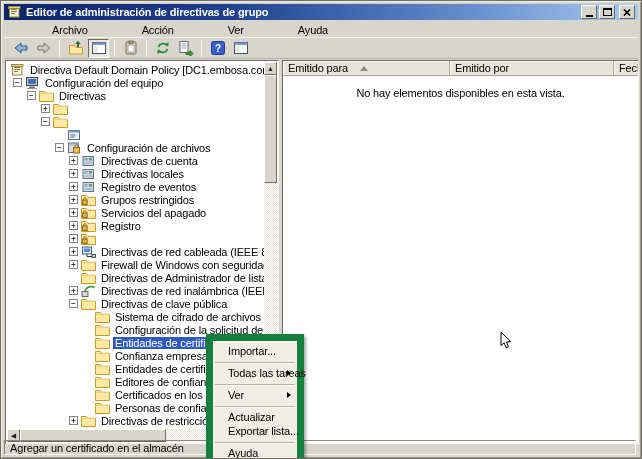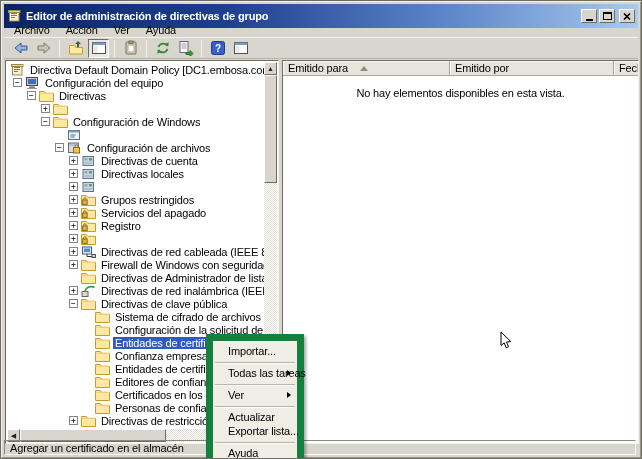--- a/index.html
+++ b/index.html
@@ -2,33 +2,33 @@
 <html><head>
 <meta charset="utf-8">
 <style>
   html,body{margin:0;padding:0;background:#9a9a9a;}
   *{box-sizing:border-box;}
   .win{position:relative;width:642px;height:459px;background:#D8D5CC;
        border:1px solid #6E6C62;box-shadow:inset 1px 1px 0 #F4F2EC,inset -1px -1px 0 #9A9789;
        font-family:"Liberation Sans",sans-serif;font-size:11px;color:#000;overflow:hidden;
        letter-spacing:-0.15px;}
   
-  .titlebar{position:absolute;left:3px;top:3px;right:3px;height:24px;
+  .titlebar{position:absolute;left:3px;top:3px;right:3px;height:16px;
             background:linear-gradient(90deg,#0A246A 0%,#1E3F8F 35%,#5E86C8 70%,#A6CAF0 100%);
             display:flex;align-items:center;padding:0 3px;}
   .title-icon{width:15px;height:14px;margin-right:4px;flex:none;display:flex;align-items:center;}
   .title-text{color:#fff;font-weight:bold;flex:1;white-space:nowrap;overflow:hidden;}
   .win-controls{display:flex;flex:none;}
   .tb-btn{width:16px;height:14px;background:#D8D5CC;border:1px solid;border-color:#FFF #6E6C62 #6E6C62 #FFF;
           display:flex;align-items:center;justify-content:center;margin-left:2px;padding:0;}
   .g-min{width:7px;height:2px;background:#000;margin-top:7px;}
   .g-max{width:9px;height:8px;border:1px solid #000;border-top:2px solid #000;}
   
   .menubar{position:absolute;left:3px;top:21px;right:3px;height:15px;display:flex;align-items:center;padding-left:2px;}
-  .menu-item{padding:1px 8px;white-space:nowrap;}
+  .menu-item{padding:1px 8px;white-space:nowrap;margin-left:38px;}
   
   .toolbar{position:absolute;left:3px;top:36px;right:3px;height:22px;border-top:1px solid #F4F2EC;
            border-bottom:1px solid #B6B3A8;display:flex;align-items:center;padding-left:5px;}
   .tool-btn{width:21px;height:19px;display:flex;align-items:center;justify-content:center;
             background:none;border:1px solid transparent;padding:0;margin:0 1px;}
   .tool-btn.pressed{border-color:#6E6C62 #FFF #FFF #6E6C62;background:#E9E7DF;}
   .tool-sep{width:1px;height:17px;background:#9A9789;border-right:1px solid #F4F2EC;margin:0 4px;flex:none;}
   
   .tree-panel{position:absolute;left:4px;top:59px;width:274px;height:384px;background:#fff;
               border:1px solid;border-color:#6E6C62 #F4F2EC #F4F2EC #6E6C62;}
@@ -238,21 +238,20 @@
           </span>
         </div>
         <div class="tree-row" style="padding-left: 34px;">
           <span class="expander">−</span>
           <span class="t-icon">
             <svg width="15" height="12" viewBox="0 0 15 12">
               <path d="M.5 1.5h4.8l1.4 1.8h7.8v8.2H.5z" fill="#FFE9A2" stroke="#C79A30"></path>
               <path d="M.5 3.4h14" stroke="#EED27A"></path>
             </svg>
           </span>
-          <span class="t-label">Configuración de Windows</span>
         </div>
         <div class="tree-row" style="padding-left: 48px;">
           <span class="exp-spacer"></span>
           <span class="t-icon">
             <svg width="15" height="12" viewBox="0 0 15 12">
               <rect x="1.5" y="1.5" width="11" height="9" fill="#EDF2F8" stroke="#55708E"></rect>
               <rect x="1.5" y="1.5" width="11" height="2" fill="#7E9CC0"></rect>
               <path d="M3.5 6h5M3.5 8h4" stroke="#55708E"></path>
             </svg>
           </span>
@@ -296,20 +295,21 @@
         <div class="tree-row" style="padding-left: 62px;">
           <span class="expander">+</span>
           <span class="t-icon">
             <svg width="15" height="12" viewBox="0 0 15 12">
               <rect x="2" y="1.5" width="10.5" height="9" fill="#CBD6E3" stroke="#5F7489"></rect>
               <rect x="3.5" y="3" width="3" height="2.5" fill="#8FA8C2"></rect>
               <rect x="8" y="3" width="3" height="2.5" fill="#5FA05F"></rect>
               <rect x="3.5" y="7" width="7.5" height="2" fill="#B0BECC"></rect>
             </svg>
           </span>
+          <span class="t-label">Registro de eventos</span>
         </div>
         <div class="tree-row" style="padding-left: 62px;">
           <span class="expander">+</span>
           <span class="t-icon">
             <svg width="15" height="12" viewBox="0 0 15 12">
               <path d="M.5 1.5h4.8l1.4 1.8h7.8v8.2H.5z" fill="#FFE9A2" stroke="#C79A30"></path>
               <rect x="1.6" y="6" width="4.6" height="4.4" fill="#E8B23C" stroke="#8A6A1A"></rect>
               <path d="M2.7 6V4.9a1.2 1.2 0 0 1 2.4 0V6" fill="none" stroke="#8A6A1A"></path>
             </svg>
           </span>

